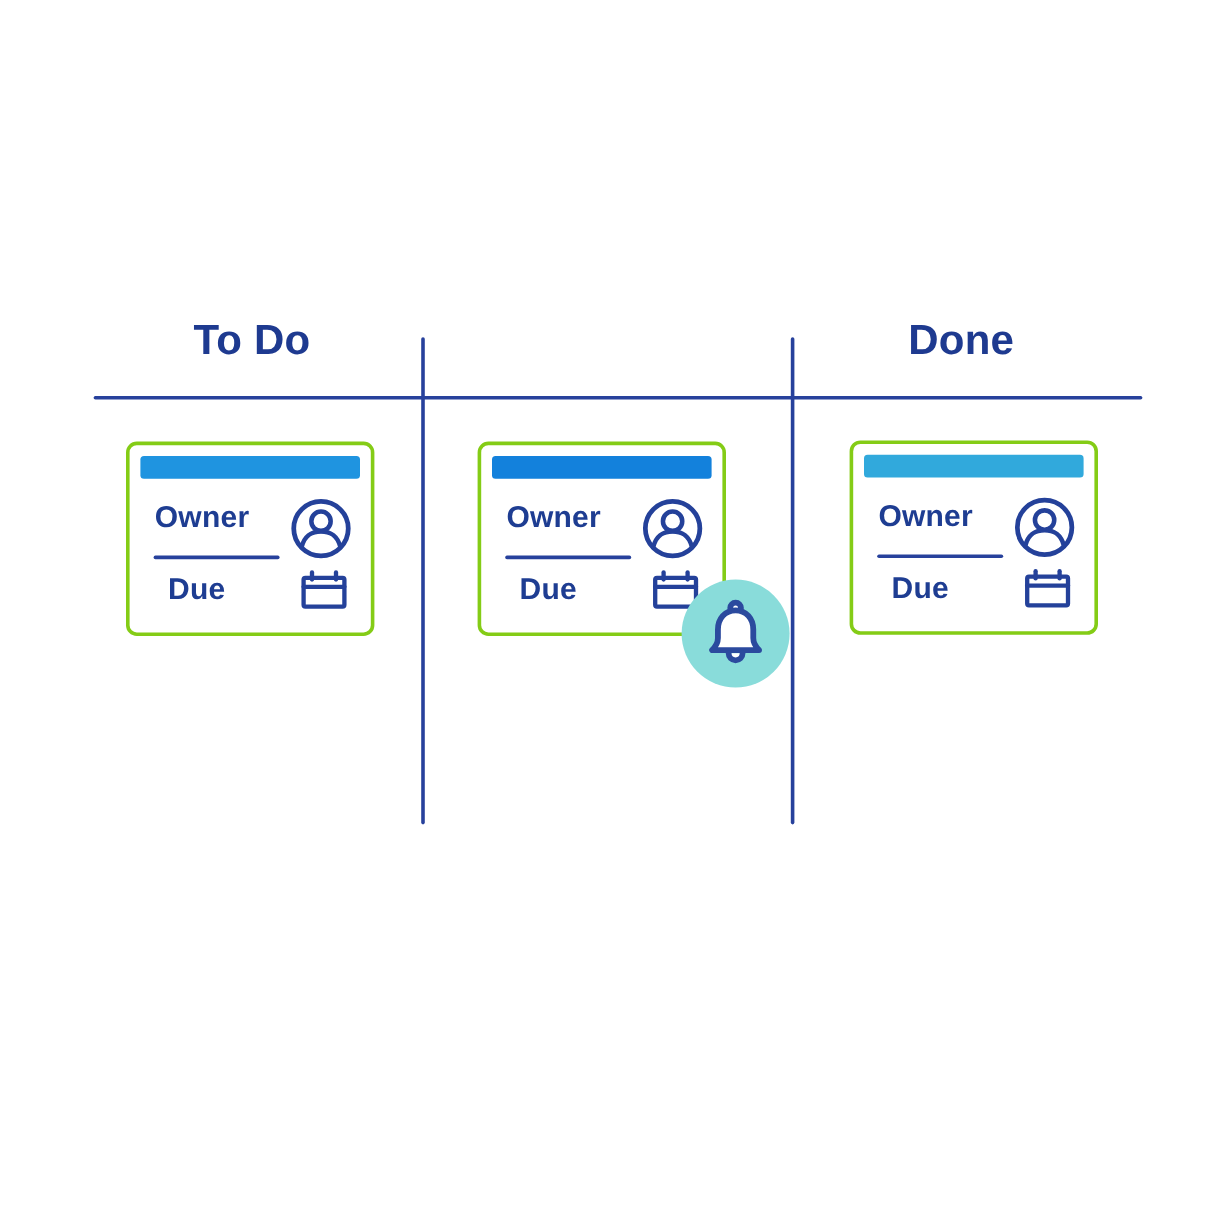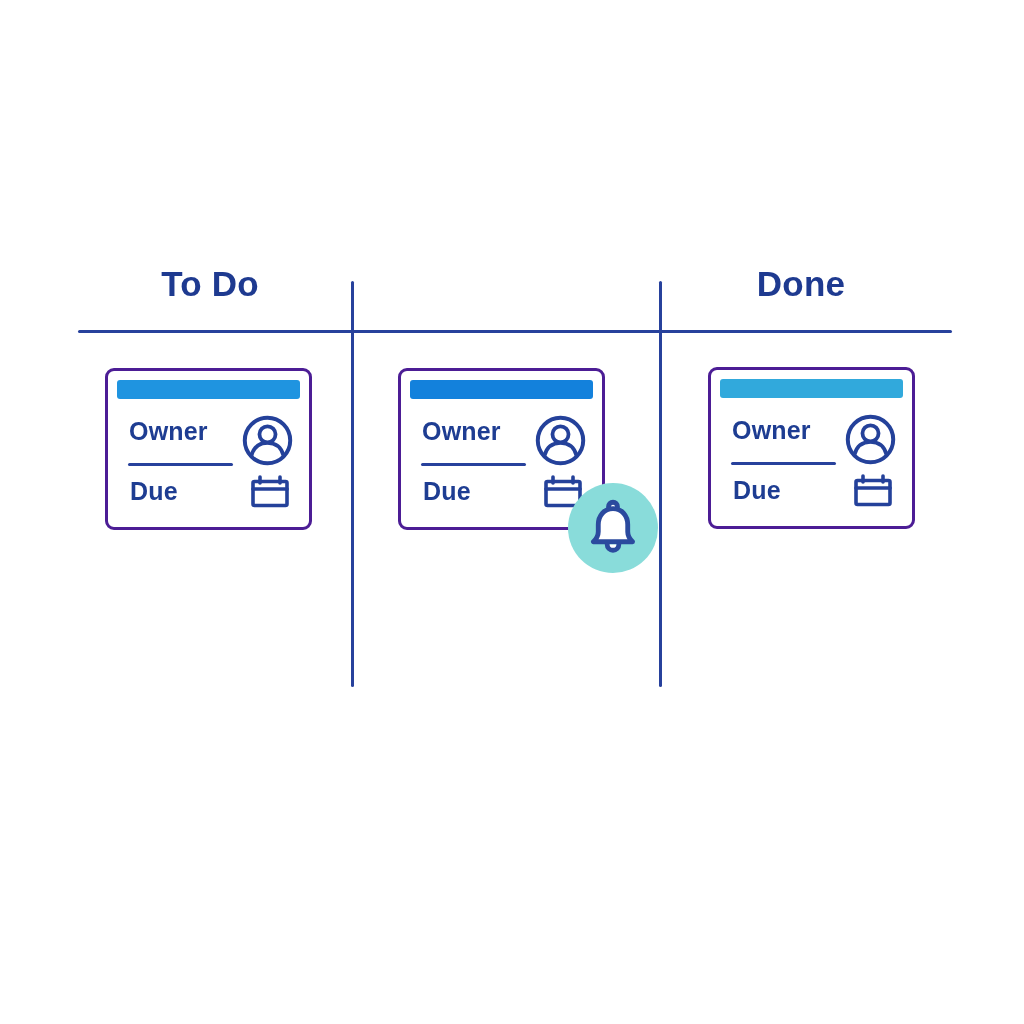--- a/index.html
+++ b/index.html
@@ -27,35 +27,35 @@
     font-size:35px; font-weight:bold; letter-spacing:0.2px; color:#1e3a90;
     white-space:nowrap;
   }
   .t0 { left:85px; }
   .t1 { left:377px; }
   .t2 { left:676px;text-align:center; }
 
   
   .card {
     position:absolute; width:201px; height:156px;
-    border:3px solid #4c1d95; border-radius:9px; background:#ffffff;
+    border:3px solid #84cc16; border-radius:9px; background:#ffffff;
   }
   .c0 { left:105px; top:368px; }
   .c1 { left:398px; top:368px; }
   .c2 { left:708px; top:367px; }
   .card-bar {
     position:absolute; left:9px; right:9px; top:9px; height:19px;
     border-radius:3px; background:#1f94e0;
   }
   .row-label {
     position:absolute; font-size:25px; font-weight:bold; color:#1e3d92;
     letter-spacing:0.2px;
   }
   .owner-label { left:21px; top:46px; }
-  .due-label   { left:22px; top:106px; }
+  .due-label   { left:32px; top:106px; }
   .field-divider {
     position:absolute; left:20px; top:92px; width:105px; height:3px;
     background:#27419c; border-radius:2px;
   }
   .avatar   { position:absolute; left:133px; top:43px; width:53px; height:53px; }
   .calendar { position:absolute; left:142px; top:104px; width:40px; height:34px; }
   .icon-svg { stroke:#24419a; fill:none; stroke-linecap:round; stroke-linejoin:round; }
 
   
   .badge {

